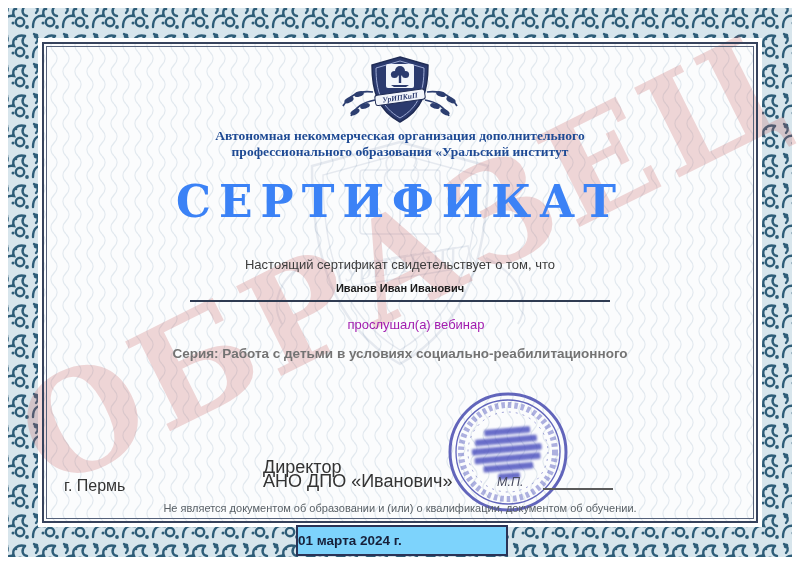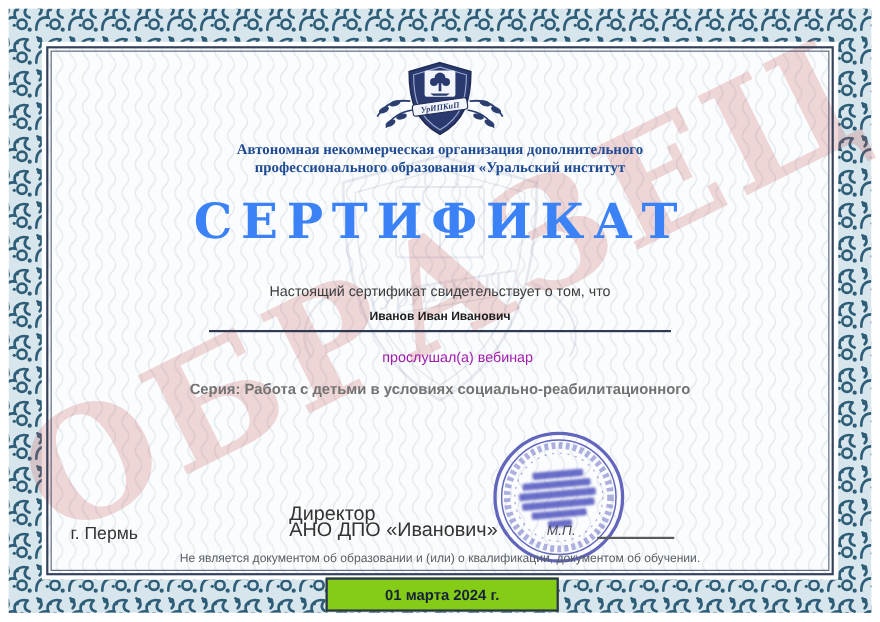--- a/index.html
+++ b/index.html
@@ -29,22 +29,22 @@
   .course{font-weight:bold;font-size:13.5px;color:#737373;line-height:18.5px;}
   .course.l1{top:345px;} .course.l2{top:363.5px;} .course.l3{top:382px;}
   .city{left:64px;top:477px;font-size:16px;color:#333;}
   .director{left:263px;top:461px;font-size:18px;line-height:13.5px;color:#333;
     text-align:left;white-space:nowrap;}
   .mp{left:497px;top:475px;font-size:12.5px;color:#474a5e;z-index:4;font-style:italic;}
   .sig-line{position:absolute;left:543px;top:488px;width:70px;height:2px;
     background:#5a5a5a;z-index:3;}
   .footnote{top:502px;font-size:11px;color:#596066;}
   .date-box{position:absolute;left:296px;top:525px;width:208px;height:27px;
-    background:#84cc16;border:2px solid #2a3356;z-index:5;
-    display:flex;align-items:center;justify-content:center;}
+    background:#7dd3fc;border:2px solid #2a3356;z-index:5;
+    display:flex;align-items:center;}
   .date-box span{font-size:13.5px;font-weight:bold;color:#17203a;}
   
   .watermark{
     position:absolute;left:403px;top:261px;z-index:1;
     transform:translate(-50%,-50%) rotate(-26.5deg);
     font-family:"DejaVu Serif",serif;font-weight:bold;font-size:138px;
     letter-spacing:6px;color:rgba(198,92,92,0.24);white-space:nowrap;
     pointer-events:none;
   }
   .emblem-wm{position:absolute;left:218px;top:108px;z-index:1;opacity:.13;

